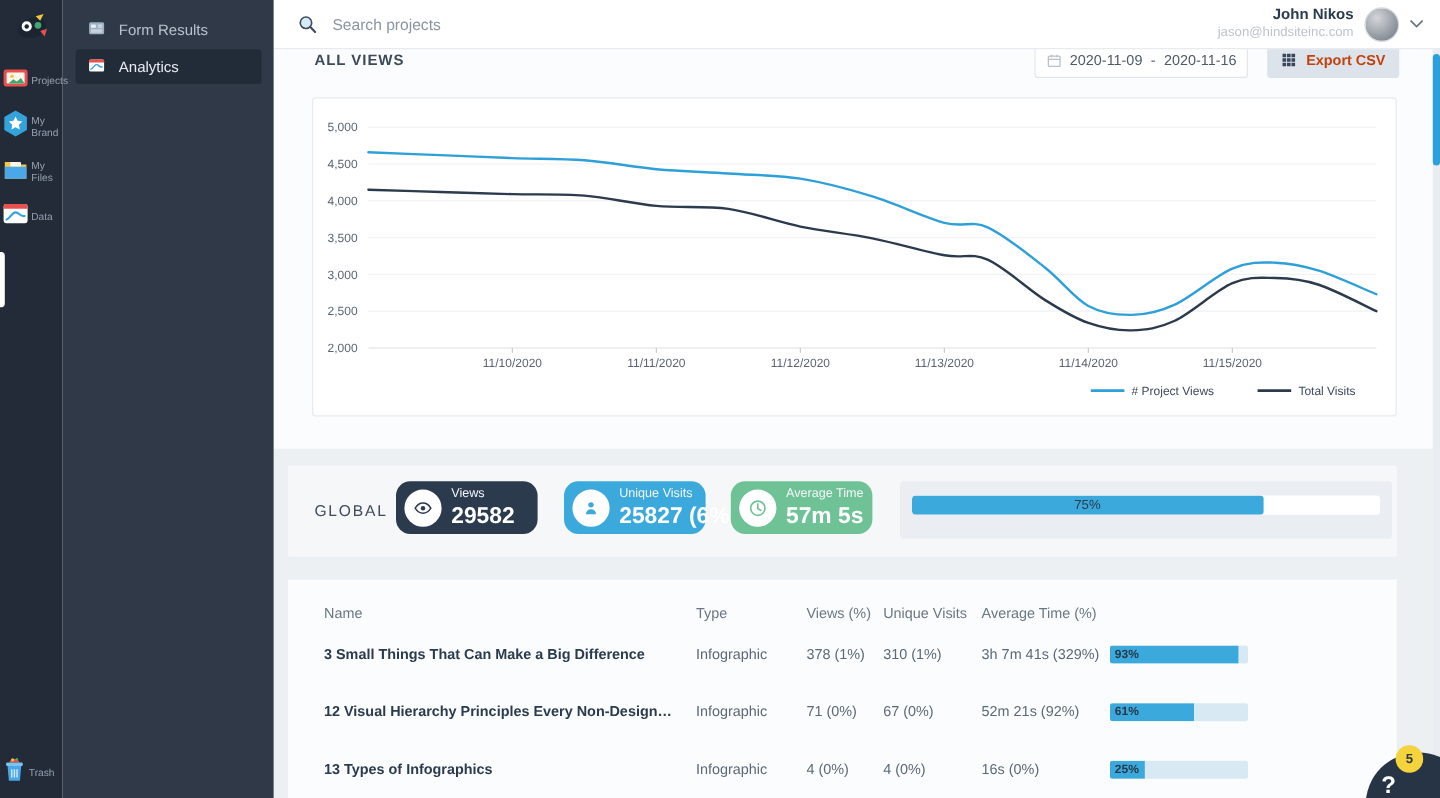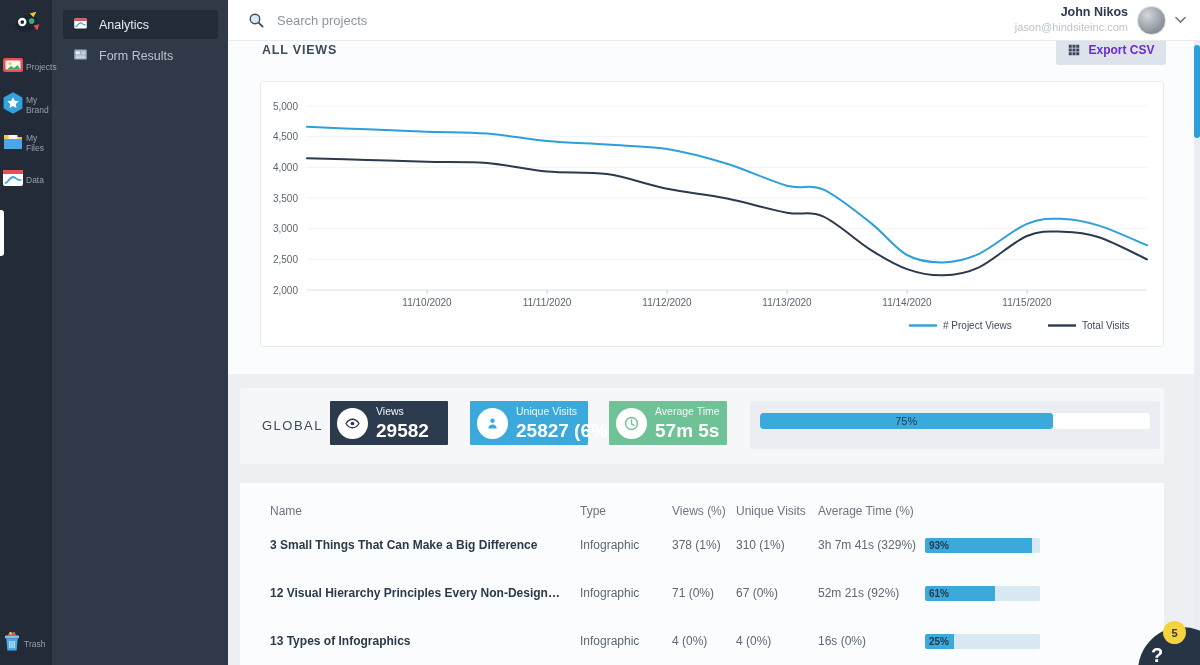--- a/index.html
+++ b/index.html
@@ -37,28 +37,28 @@
   
   .content { position:absolute; left:228px; top:27px; width:892px; height:624px;padding-left:16px; }
 
   .section1 { position:absolute; left:0; top:0; width:966px; height:347px; background:#FBFCFD; }
   .sec1-head { position:relative; height:46px; }
   .allviews-title { position:absolute; left:34px; top:16px; font-size:12.5px; font-weight:bold; letter-spacing:.8px; color:#3E4A59; }
   .daterange { position:absolute; left:634px; top:8px; width:178px; height:30px; background:#fff; border:1px solid #E3E7EC;
                border-radius:3px; display:flex; align-items:center; justify-content:center; gap:7px; font-size:12px; color:#4E5A68; cursor:pointer; }
   .export-btn { position:absolute; left:828px; top:8px; width:110px; height:30px; background:#DDE3EB; border:none; border-radius:3px;
                 display:flex; align-items:center; justify-content:center; gap:7px; font-size:12px; font-weight:bold;
-                color:#6d28d9; cursor:pointer; font-family:inherit; }
+                color:#c2410c; cursor:pointer; font-family:inherit; }
 
   .chart-card { position:absolute; left:32px; top:54px; width:904px; height:266px; background:#fff;
                 border:1px solid #E7EAEE; border-radius:3px; }
 
   .section2 { position:absolute; left:12px; top:361px; width:924px; height:76px; background:#F5F7F9; border-radius:2px; }
   .global-title { position:absolute; left:22px; top:30px; font-size:13px; letter-spacing:1.5px; color:#3E4A59; }
-  .stat-card { position:absolute; top:13px; width:118px; height:44px; border-radius:1px; display:flex; align-items:center;
+  .stat-card { position:absolute; top:13px; width:118px; height:44px; border-radius:12px; display:flex; align-items:center;
                padding-left:7px; gap:8px; cursor:default; }
   .stat-ico { width:31px; height:31px; border-radius:50%; background:#fff; display:flex; align-items:center; justify-content:center; flex:0 0 31px; }
   .stat-label { font-size:10.5px; color:#F2F6FA; line-height:1.5; }
   .stat-value { font-size:19px; font-weight:bold; color:#FFFFFF; white-space:nowrap; }
   .completion-panel { position:absolute; left:510px; top:13px; width:410px; height:48px; background:#EAEEF2; border-radius:3px; padding:7px 10px; }
   .completion-label { font-size:11.5px; color:#4A5663; }
   .completion-track { margin-top:5px; width:100%; height:16px; background:#FFFFFF; border-radius:3px; overflow:hidden; }
   .completion-fill { height:100%; background:#3BA9DC; border-radius:3px; display:flex; align-items:center; justify-content:center; }
   .completion-pct { font-size:11px; font-weight:normal; color:#2B3A4D; }
 
@@ -155,39 +155,39 @@
               <path d="M9.8 12v7M12 12v7M14.2 12v7" stroke="#CFE8F9" stroke-width="1.2"></path>
             </svg>
           </span>
           <span class="rail-lbl">Trash</span>
         </div>
       </div>
   </nav>
 
   <nav class="subnav">
     <div id="subnav-items">
+        <div class="subnav-item">
+          <span class="subnav-ico">
+            <svg width="17" height="15" viewBox="0 0 24 24">
+              <rect x="2" y="4" width="20" height="16" rx="2" fill="#9FB0C2"></rect>
+              <rect x="4.5" y="7" width="6.5" height="4.5" rx="0.6" fill="#E8EEF4"></rect>
+              <path d="M13.5 8h6M13.5 10.5h6M4.5 14.5h15M4.5 17h15" stroke="#E8EEF4" stroke-width="1.3"></path>
+            </svg>
+          </span>
+          <span>Form Results</span>
+        </div>
         <div class="subnav-item active">
           <span class="subnav-ico">
             <svg width="17" height="15" viewBox="0 0 24 24">
               <rect x="2" y="4" width="20" height="16" rx="2" fill="#FFFFFF"></rect>
               <path d="M4 4h16a2 2 0 012 2v2H2V6a2 2 0 012-2z" fill="#E8504F"></path>
               <path d="M4.5 17c3-1 4.5-6 7.5-6s4 4 7.5 3" stroke="#35A3DB" stroke-width="1.9" fill="none" stroke-linecap="round"></path>
             </svg>
           </span>
           <span>Analytics</span>
-        </div>
-        <div class="subnav-item">
-          <span class="subnav-ico">
-            <svg width="17" height="15" viewBox="0 0 24 24">
-              <rect x="2" y="4" width="20" height="16" rx="2" fill="#9FB0C2"></rect>
-              <rect x="4.5" y="7" width="6.5" height="4.5" rx="0.6" fill="#E8EEF4"></rect>
-              <path d="M13.5 8h6M13.5 10.5h6M4.5 14.5h15M4.5 17h15" stroke="#E8EEF4" stroke-width="1.3"></path>
-            </svg>
-          </span>
-          <span>Form Results</span>
         </div>
       </div>
   </nav>
 
   <header class="topbar">
     <div class="search">
       <span>
         <svg width="17" height="17" viewBox="0 0 20 20">
           <circle cx="8.2" cy="8.2" r="5.6" fill="#D6EBF7" stroke="#3D4B5C" stroke-width="1.6"></circle>
           <line x1="12.7" y1="12.7" x2="17.2" y2="17.2" stroke="#3D4B5C" stroke-width="2.1" stroke-linecap="round"></line>
@@ -207,20 +207,31 @@
           </svg>
       </span>
     </div>
   </header>
 
   <main class="content">
 
     <section class="section1">
       <div class="sec1-head">
         <span class="allviews-title">ALL VIEWS</span>
+        <div class="daterange">
+          <span>
+            <svg width="13" height="13" viewBox="0 0 24 24">
+              <rect x="3" y="5" width="18" height="16" rx="2" fill="none" stroke="#B7C0CA" stroke-width="2"></rect>
+              <path d="M3 10h18M8 3v4M16 3v4" stroke="#B7C0CA" stroke-width="2"></path>
+            </svg>
+          </span>
+          <span>2020-11-09</span>
+          <span>-</span>
+          <span>2020-11-16</span>
+        </div>
         <button class="export-btn">
           <span>
             <svg width="14" height="14" viewBox="0 0 24 24">
               <path fill="#39475A" d="M3 3h5.2v5.2H3zM9.4 3h5.2v5.2H9.4zM15.8 3H21v5.2h-5.2zM3 9.4h5.2v5.2H3zM9.4 9.4h5.2v5.2H9.4zM15.8 9.4H21v5.2h-5.2zM3 15.8h5.2V21H3zM9.4 15.8h5.2V21H9.4zM15.8 15.8H21V21h-5.2z"></path>
             </svg>
           </span>
           <span>Export CSV</span>
         </button>
       </div>
       <div class="chart-card">

